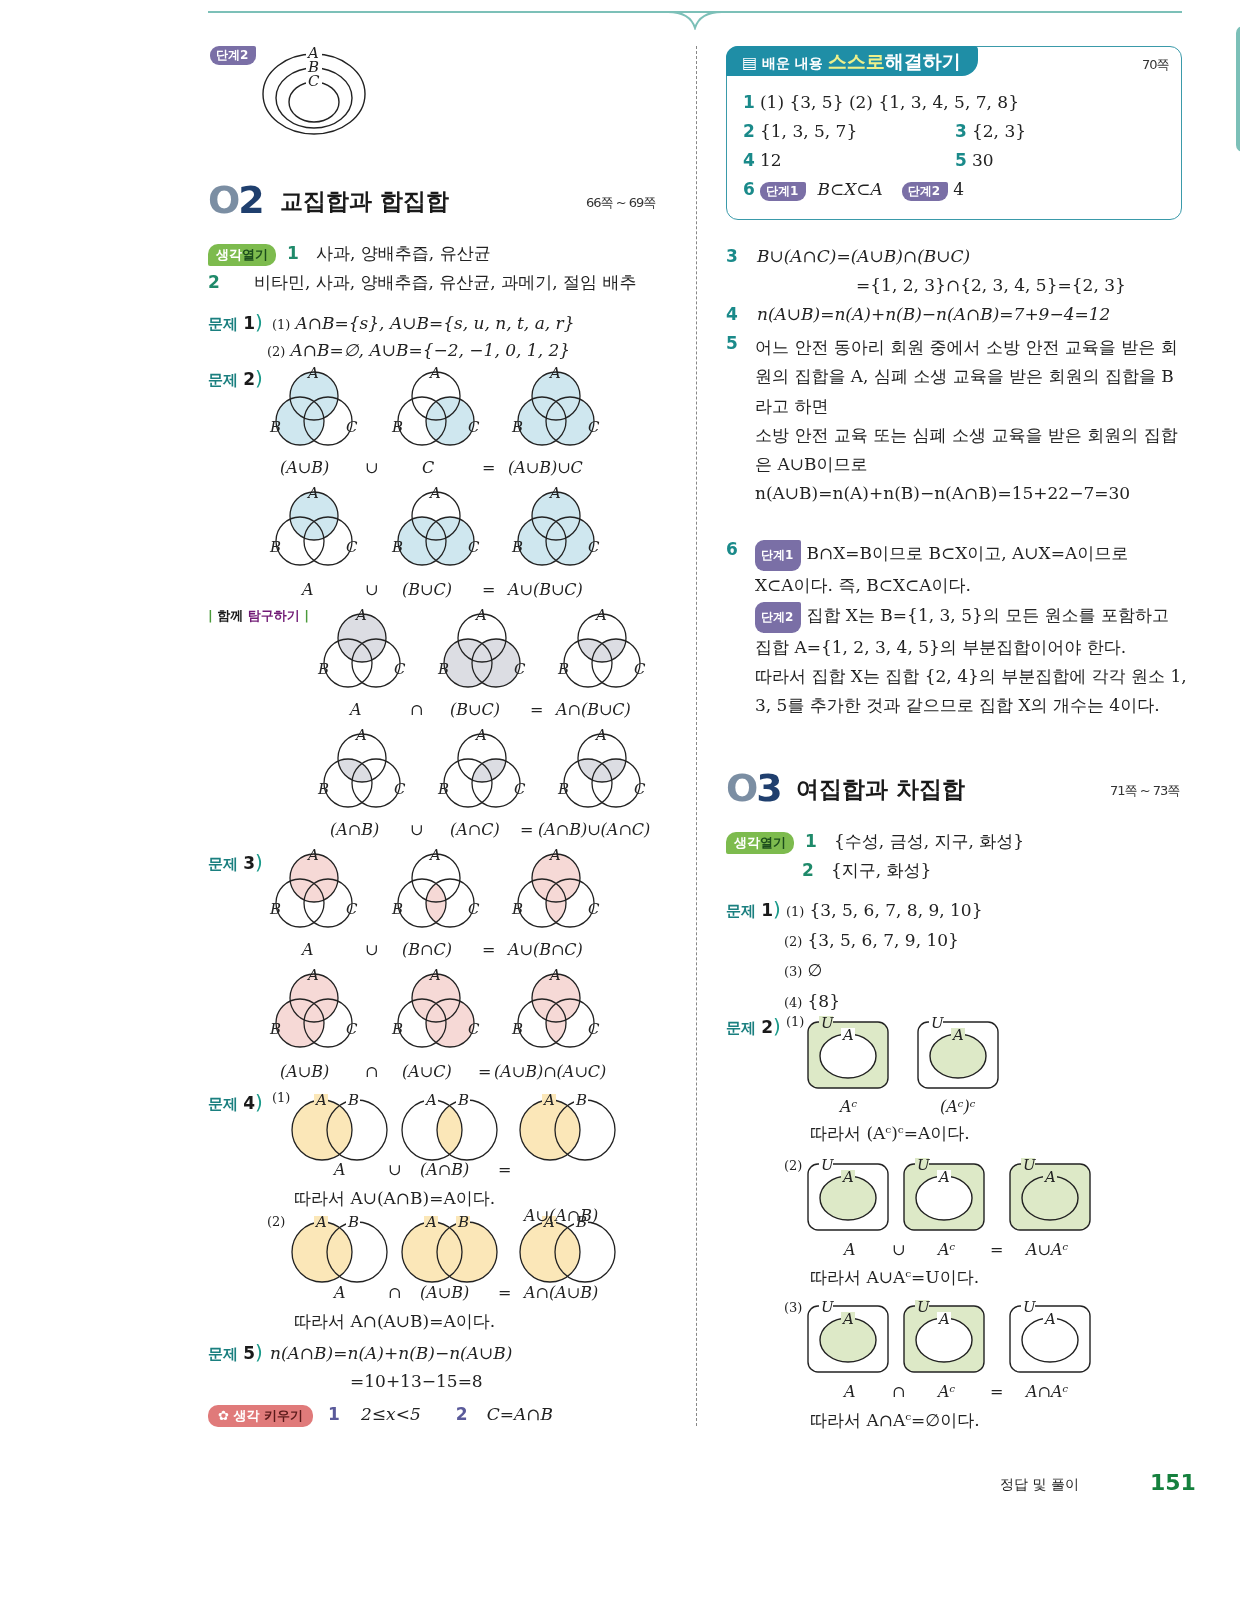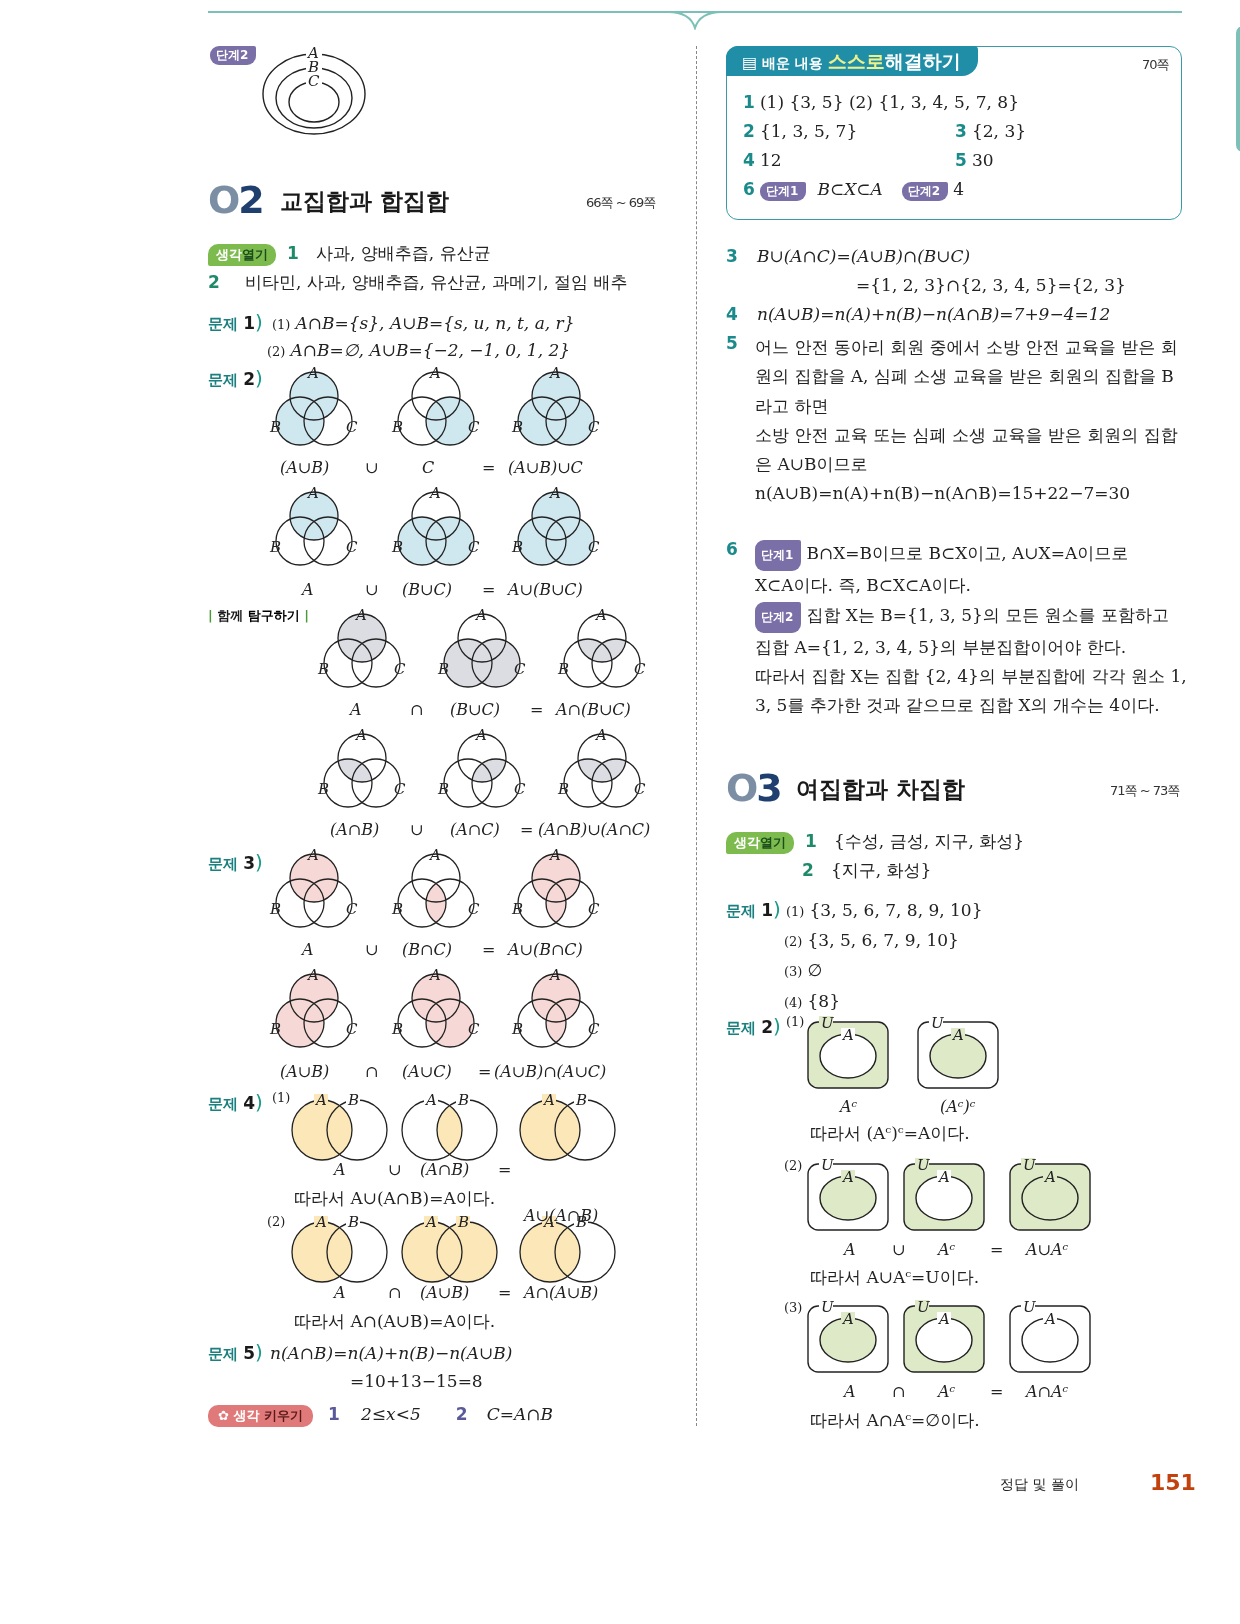--- a/index.html
+++ b/index.html
@@ -23,32 +23,32 @@
                  background:#7dbb4e; color:#fff; padding:2px 8px; border-radius:10px 10px 10px 2px; }
   .think-badge .b2 { color:#1c4d1c; }
   .num-g { font-family:"DejaVu Sans", sans-serif; font-weight:bold; color:#1f8a6a; font-size:17px; }
   .num-t { font-family:"DejaVu Sans", sans-serif; font-weight:bold; color:#1a8a8a; font-size:17px; }
   .num-p { font-family:"DejaVu Sans", sans-serif; font-weight:bold; color:#5a5a9a; font-size:17px; }
   .prob { font-family:"DejaVu Sans", sans-serif; font-weight:bold; color:#1a7f7f; font-size:15px; }
   .prob .n { color:#1a1a1a; font-size:17px; }
   .prob .paren { color:#1a9a8a; font-size:20px; font-weight:normal; }
   .sub { font-size:13px; }
   .explore { font-family:"DejaVu Sans", sans-serif; font-weight:bold; font-size:13px; color:#1a1a1a; }
-  .explore .g { color:#000000; }
+  .explore .g { color:#701a75; }
   .explore .bar { color:#4a9a3a; }
   .review-box { position:absolute; left:726px; top:46px; width:454px; height:172px; border:1.5px solid #3a9aaa; border-radius:12px; }
   .review-head { position:absolute; left:726px; top:46px; width:252px; height:30px; background:#1f8ea6; border-radius:12px 4px 16px 0; }
   .review-head-txt { font-family:"DejaVu Sans", sans-serif; color:#fff; font-size:14px; font-weight:bold; }
   .review-head-txt .big { font-size:19px; }
   .review-head-txt .y { color:#eef08a; }
   .grow-badge { display:inline-block; font-family:"DejaVu Sans", sans-serif; font-weight:bold; font-size:13px;
                 background:#e07a7a; color:#fff; padding:2px 10px; border-radius:10px; }
   .grow-badge .d { color:#5a1a1a; }
   .footer-label { font-family:"DejaVu Sans", sans-serif; font-size:14px; color:#222; }
-  .footer-page { font-family:"DejaVu Sans", sans-serif; font-weight:bold; font-size:22px; color:#c2410c; }
+  .footer-page { font-family:"DejaVu Sans", sans-serif; font-weight:bold; font-size:22px; color:#15803d; }
   .cap { font-size:16px; white-space:nowrap; }
   svg text { font-family:"DejaVu Serif", serif; font-style:italic; font-size:15px; fill:#222; }
 </style>
 </head>
 <body>
 
 <div class="topline"></div>
 <svg class="notch" width="60" height="30">
   <path d="M0 12 Q 22 12 27 28 Q 32 12 54 12" fill="none" stroke="#7cc0b8" stroke-width="2"></path>
 </svg>
@@ -74,21 +74,21 @@
 <div class="abs sec-title" style="left:280px;top:186px;">교집합과 합집합</div>
 <div class="abs pages" style="left:586px;top:194px;">66쪽 ~ 69쪽</div>
 
 <div class="abs" style="left:208px;top:242px;">
   <span class="think-badge"><span>생각</span><span class="b2">열기</span></span>
   <span class="num-g" style="margin-left:6px;">1</span>
   <span class="txt" style="margin-left:12px;">사과, 양배추즙, 유산균</span>
 </div>
 <div class="abs" style="left:208px;top:271px;">
   <span class="num-g">2</span>
-  <span class="txt" style="margin-left:20px;">비타민, 사과, 양배추즙, 유산균, 과메기, 절임 배추</span>
+  <span class="txt" style="margin-left:29px;">비타민, 사과, 양배추즙, 유산균, 과메기, 절임 배추</span>
 </div>
 
 <div class="abs" style="left:208px;top:310px;">
   <span class="prob"><span>문제</span> <span class="n">1</span><span class="paren">)</span></span>
   <span class="txt sub" style="margin-left:4px;">(1)</span>
   <span class="txt math">A∩B={s}, A∪B={s, u, n, t, a, r}</span>
 </div>
 <div class="abs" style="left:267px;top:340px;">
   <span class="txt sub">(2)</span>
   <span class="txt math">A∩B=∅, A∪B={−2, −1, 0, 1, 2}</span>

